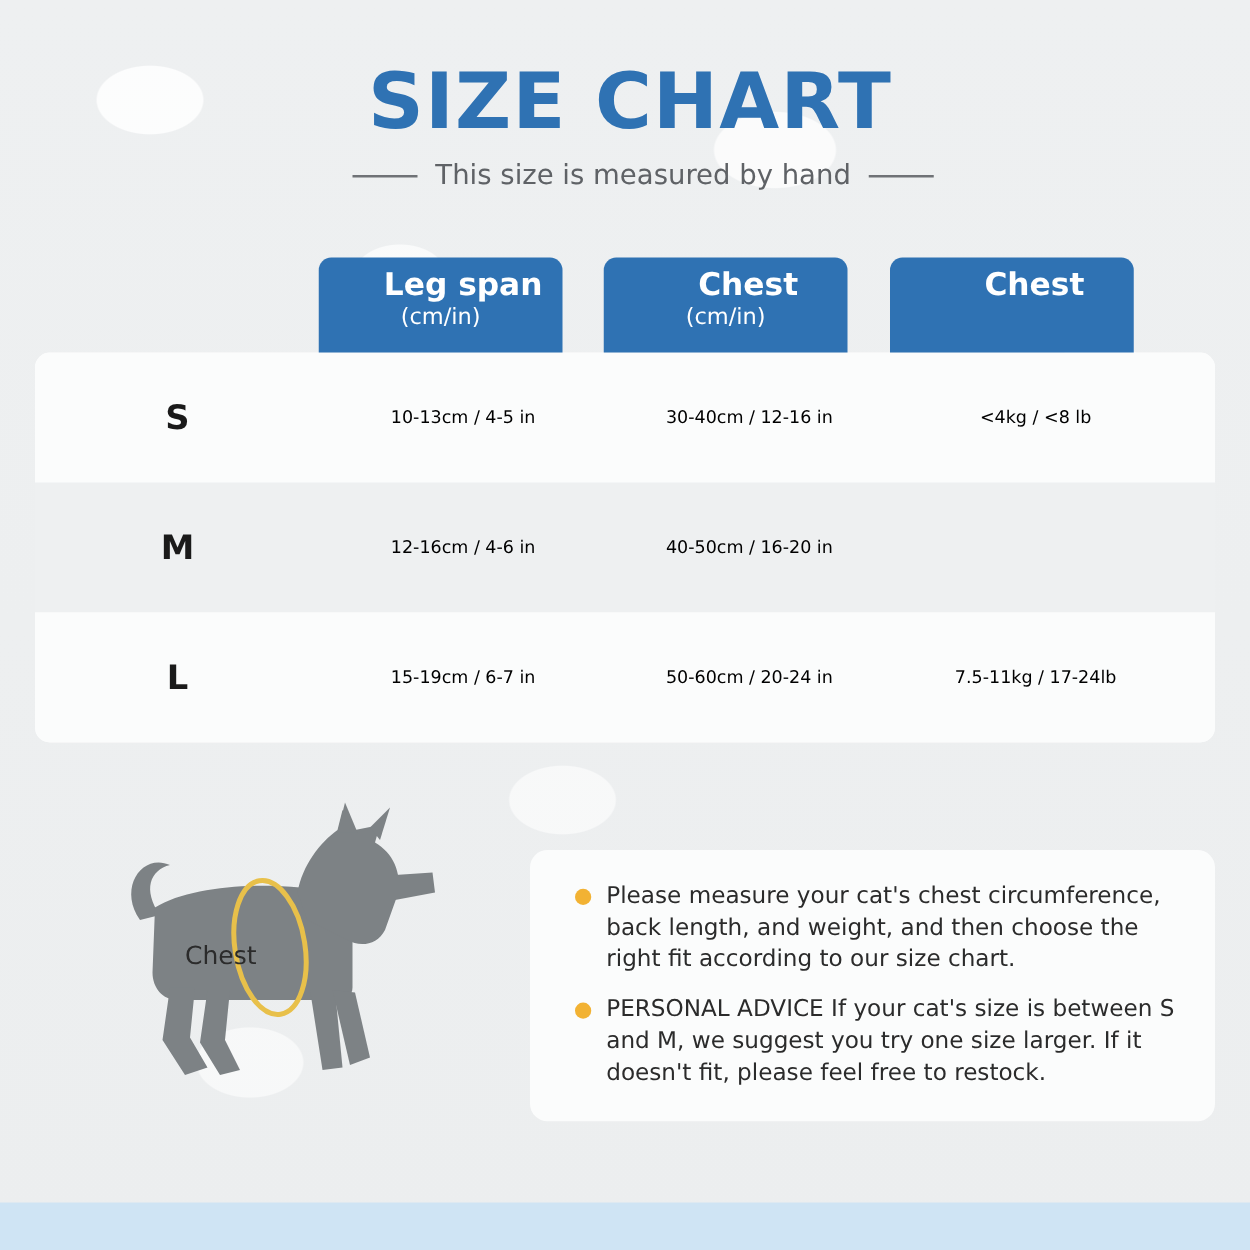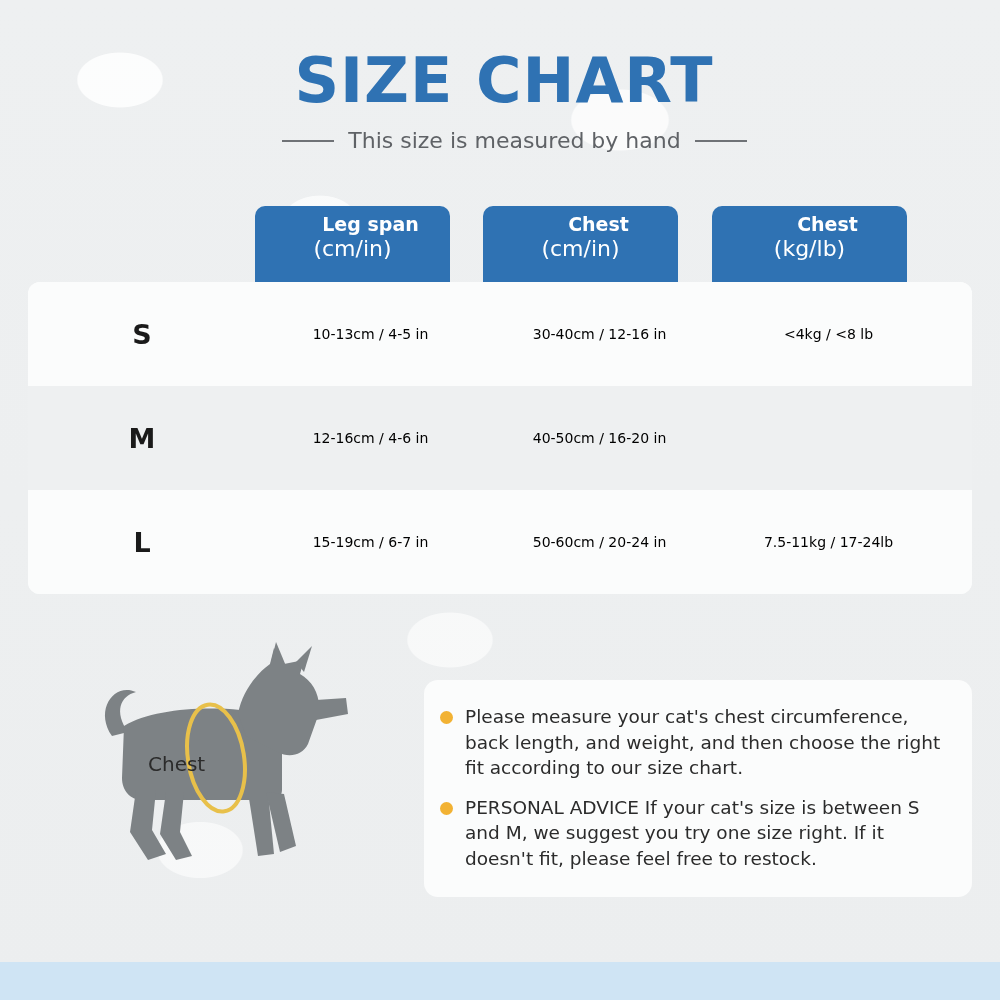--- a/index.html
+++ b/index.html
@@ -83,27 +83,27 @@
     height: 76px;
     background: #2f72b3;
     border-radius: 10px 10px 0 0;
     color: #ffffff;
     text-align: center;
     box-sizing: border-box;
     padding-top: 8px;
     font-family: "DejaVu Sans", sans-serif;
   }
   .head-cell .h1 {
-    font-size: 19px;
+    font-size: 25px;
     font-weight: bold;
     line-height: 1.15;
     padding-left: 36px;
   }
   .head-cell .h2 {
-    font-size: 22px;
+    font-size: 18px;
     line-height: 1.2;
     font-weight: normal;
   }
   .hc-leg   { left: 227px; width: 195px; }
   .hc-chest { left: 455px; width: 195px; }
   .hc-wt    { left: 684px; width: 195px; }
 
   .body-rows {
     background: #fbfcfc;
     border-radius: 12px;
@@ -151,21 +151,21 @@
   }
 
   
   .notes {
     position: absolute;
     left: 424px;
     top: 680px;
     width: 548px;
     background: #fbfcfc;
     border-radius: 14px;
-    padding: 24px 26px 26px 16px;
+    padding: 24px 26px 26px 36px;
     box-sizing: border-box;
   }
   .note {
     display: flex;
     gap: 12px;
     margin-bottom: 14px;
   }
   .note:last-child { margin-bottom: 0; }
   .bullet {
     flex: 0 0 auto;
@@ -212,21 +212,20 @@
       <div class="head-cell hc-leg">
         <div class="h1">Leg span</div>
         <div class="h2">(cm/in)</div>
       </div>
       <div class="head-cell hc-chest">
         <div class="h1">Chest</div>
         <div class="h2">(cm/in)</div>
       </div>
       <div class="head-cell hc-wt">
         <div class="h1">Chest</div>
-        <div class="h2">(kg/lb)</div>
       </div>
     </div>
 
     <div class="body-rows">
 
       <div class="row">
         <div class="cell-size">S</div>
         <div class="cell">10-13cm / 4-5 in</div>
         <div class="cell">30-40cm / 12-16 in</div>
         <div class="cell">&lt;4kg / &lt;8 lb</div>
@@ -279,19 +278,19 @@
   </div>
   <div class="chest-label">Chest</div>
 
   <div class="notes">
     <div class="note">
       <span class="bullet"></span>
       <span class="note-text">Please measure your cat's chest circumference, back length, and weight, and then choose the right fit according to our size chart.</span>
     </div>
     <div class="note">
       <span class="bullet"></span>
-      <span class="note-text">PERSONAL ADVICE If your cat's size is between S and M, we suggest you try one size right. If it doesn't fit, please feel free to restock.</span>
+      <span class="note-text">PERSONAL ADVICE If your cat's size is between S and M, we suggest you try one size larger. If it doesn't fit, please feel free to restock.</span>
     </div>
   </div>
 
   <div class="footer-strip"></div>
 
 </div>
 
 </body></html>

